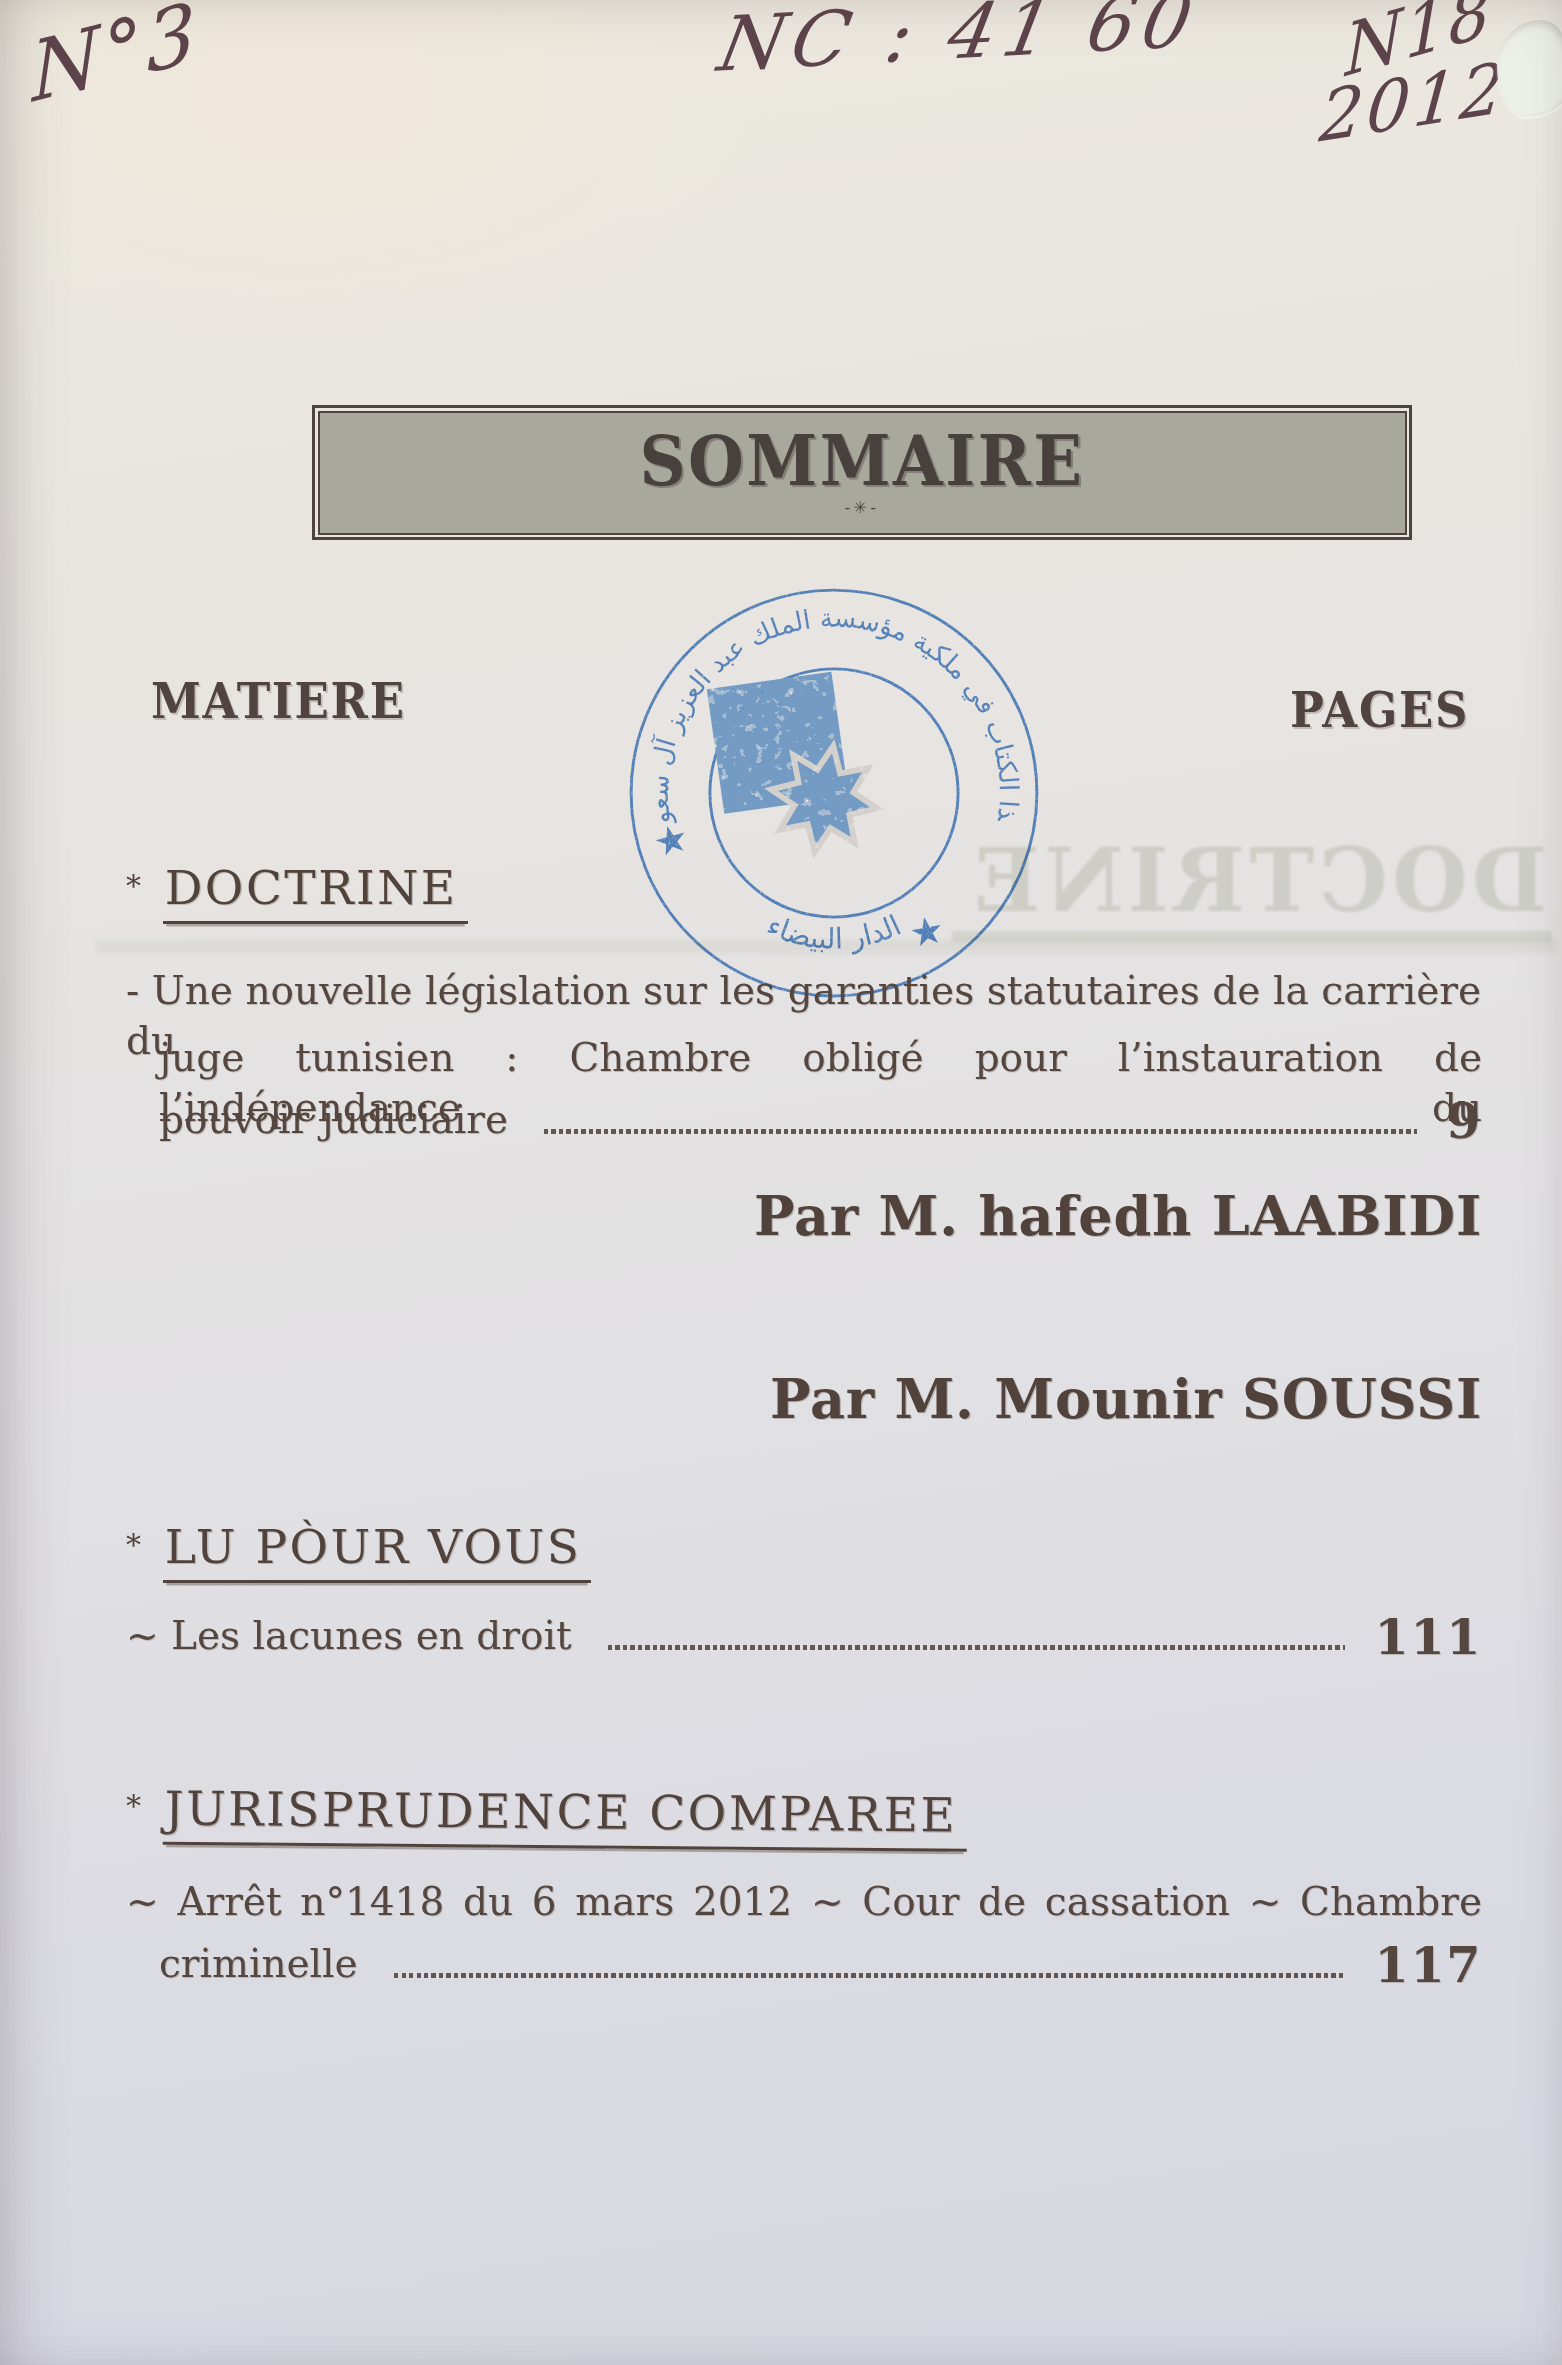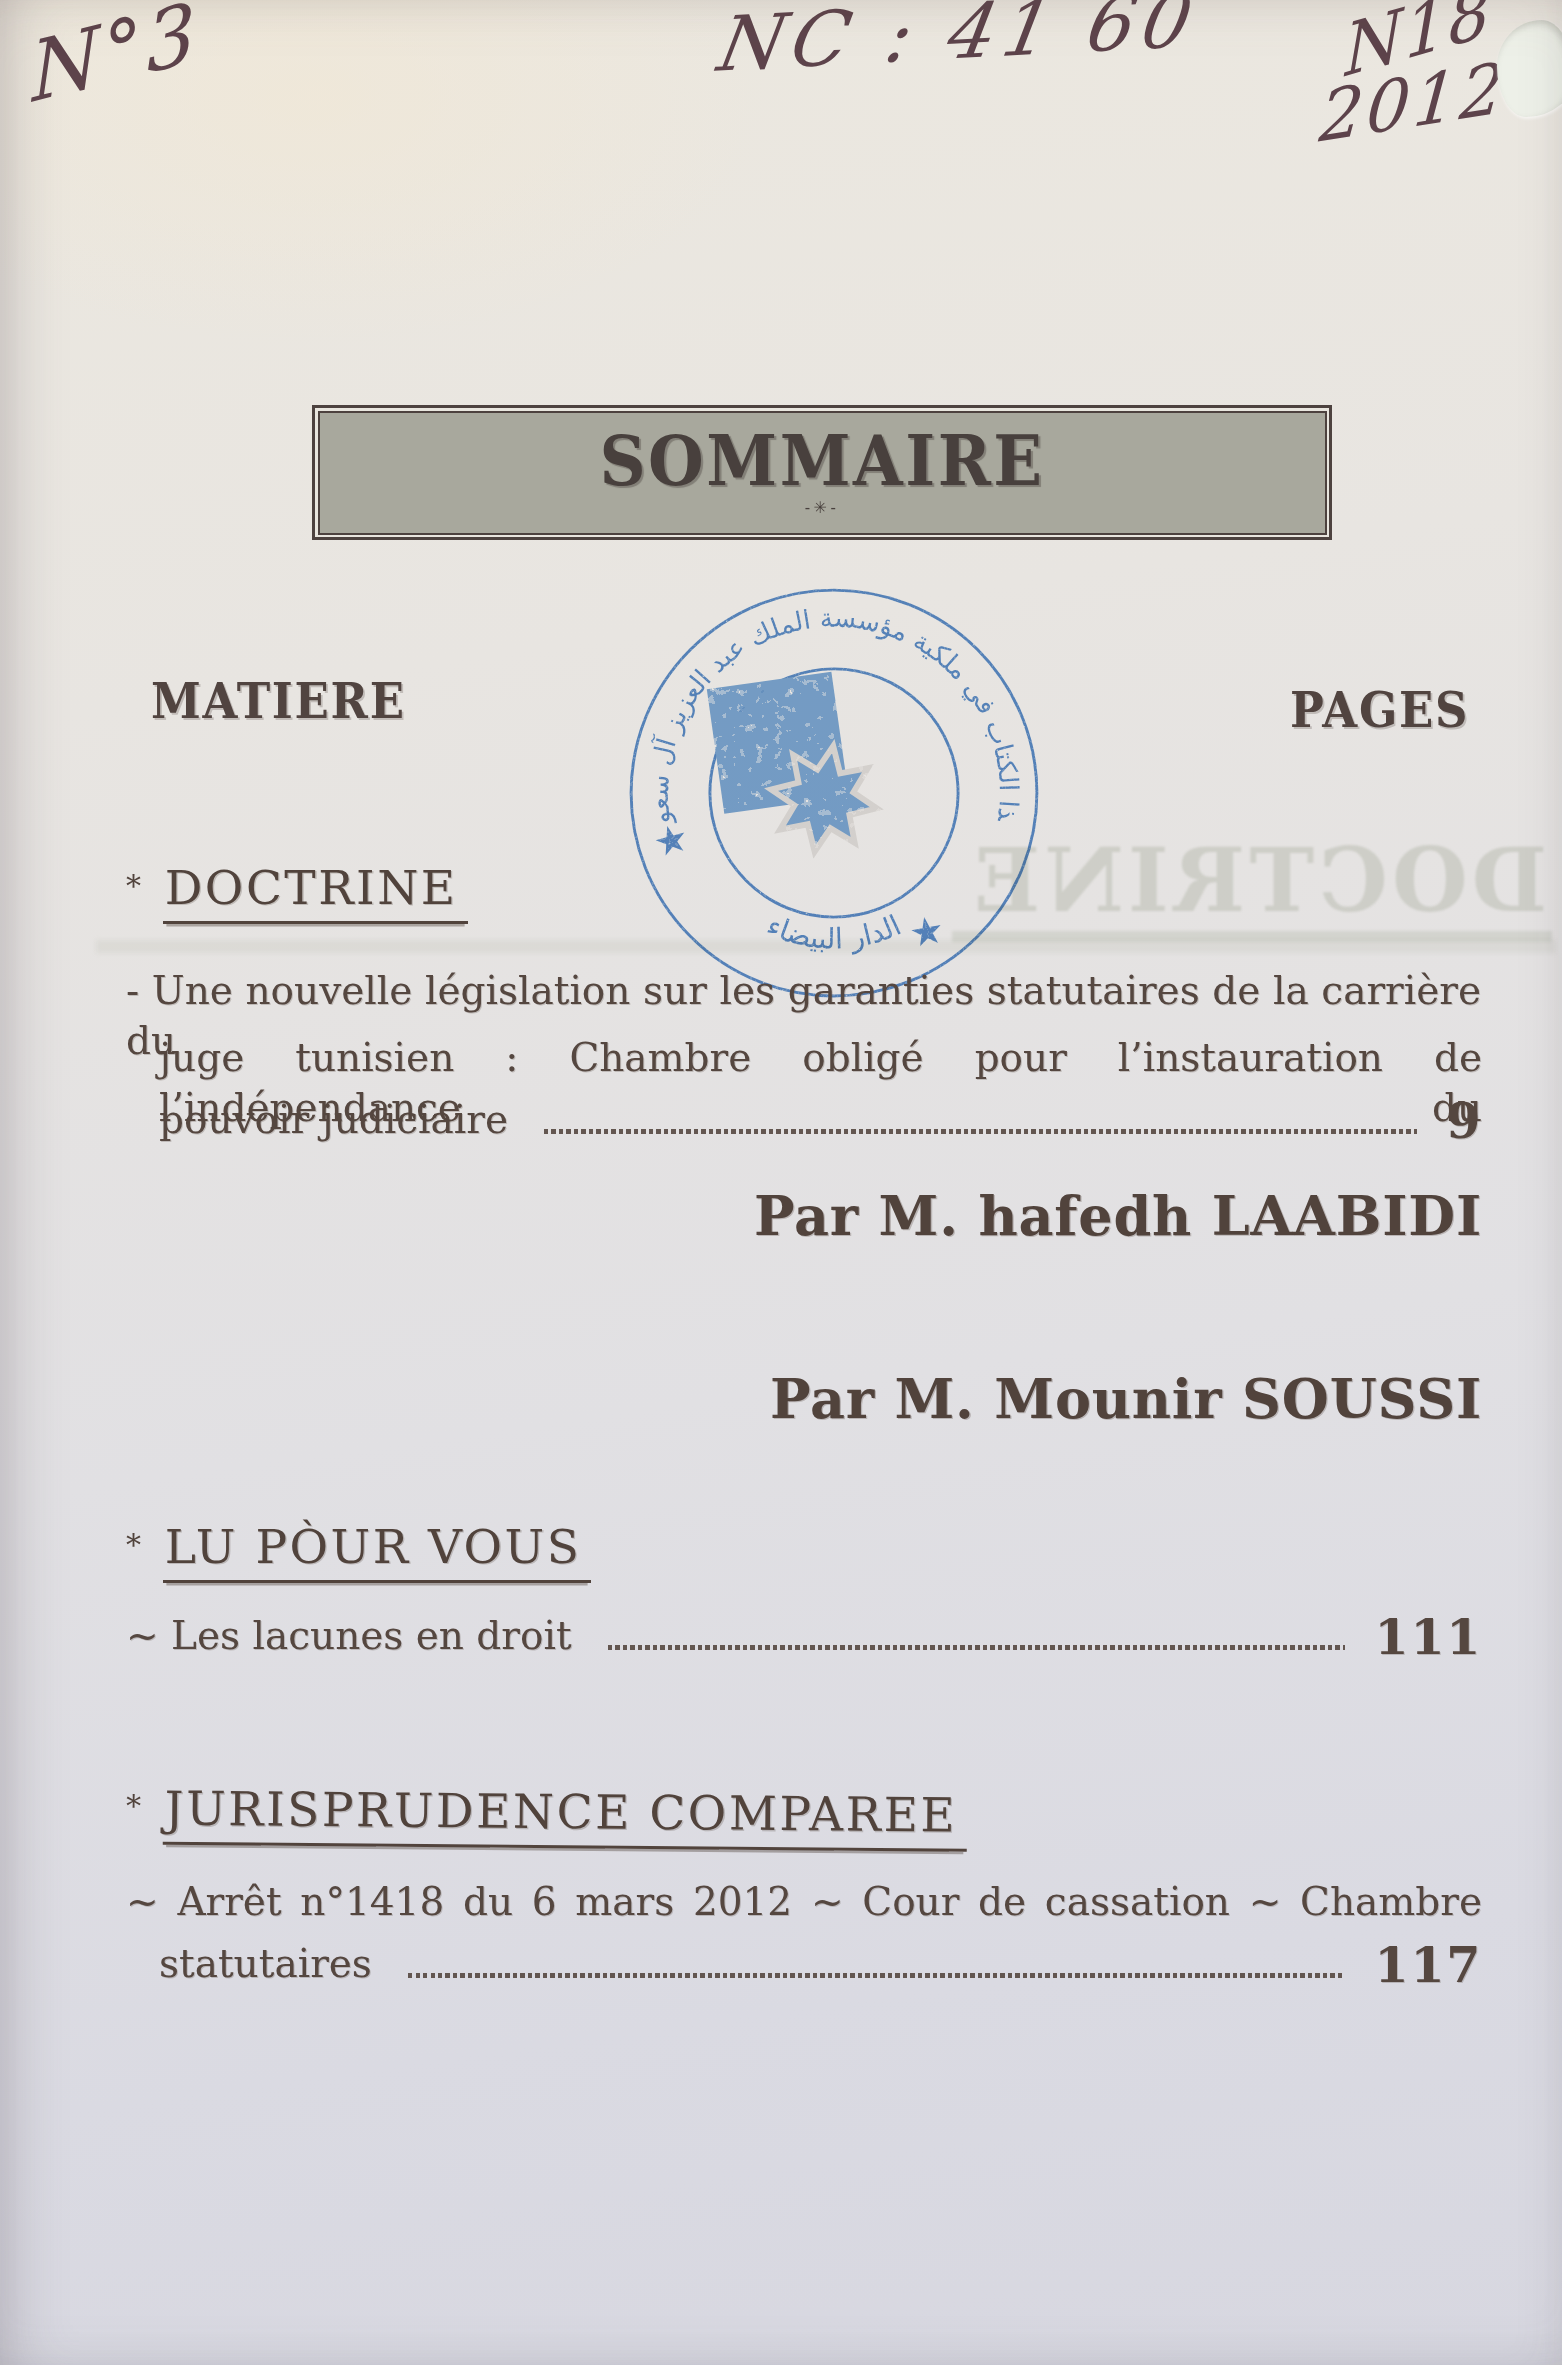--- a/index.html
+++ b/index.html
@@ -25,21 +25,21 @@
   .hw-center{left:720px; top:-11.7px; font-size:75px; letter-spacing:6.7px;
              transform:rotate(-3deg) skewX(-14deg);}
   .hw-right-1{left:1342px; top:-10px; font-size:69px; letter-spacing:1.7px;
               transform:rotate(-16deg) skewX(-16deg);}
   .hw-right-2{left:1319px; top:62px; font-size:69px; letter-spacing:3.4px;
               transform:rotate(-9deg) skewX(-14deg);}
   .blob{position:absolute; left:1497px; top:20px; width:77px; height:97px;
         background:#edf0e8; border-radius:58% 42% 62% 38% / 48% 58% 42% 52%;
         box-shadow: inset -2.5px 3.4px 5.9px rgba(120,120,108,.28), 0.8px 1.7px 3.4px rgba(255,255,255,.7);}
   
-  .sommaire-box{position:absolute; left:312px; top:405px; width:1020px; height:135px;
+  .sommaire-box{position:absolute; left:312px; top:405px; width:1100px; height:135px;
     box-sizing:border-box; background:#e9e6df; border:3.4px solid #4d423f;}
   .sommaire-inner{position:absolute; inset:2.5px; border:2.5px solid #4d423f; background:#a8a89d;
     display:flex; flex-direction:column; align-items:center; justify-content:center;}
   .sommaire-title{font-size:64px; font-weight:600; letter-spacing:2.5px; color:#48403d;
     transform:scaleY(1.08); text-shadow:2.1px 2.1px 0.8px rgba(60,52,50,.35); line-height:1;}
   .sommaire-orn{font-size:16px; color:#48403d; margin-top:5px; letter-spacing:3.4px;}
   
   .col-head{position:absolute; font-size:45px; font-weight:700; letter-spacing:1.7px;
     color:#514440; transform:scaleY(1.06); line-height:1;
     text-shadow:1.7px 1.7px 0 rgba(81,68,64,.25);}
@@ -158,19 +158,19 @@
     <span class="dots"></span>
     <span class="pg">111</span>
   </div>
 
   <div class="sec-head" style="left:126px; top:1788px; transform:rotate(0.5deg);">
     <span class="bullet">*</span>
     <span class="t">JURISPRUDENCE COMPAREE</span>
   </div>
   <div class="toc-line just" style="left:126px; top:1877px; width:1356px;">~ Arrêt n°1418 du 6 mars 2012  ~ Cour de cassation ~ Chambre</div>
   <div class="toc-line leader" style="left:159px; top:1939px; width:1323px;">
-    <span class="txt">statutaires</span>
+    <span class="txt">criminelle</span>
     <span class="dots"></span>
     <span class="pg">117</span>
   </div>
 
 </div>
 
 
 </body></html>

